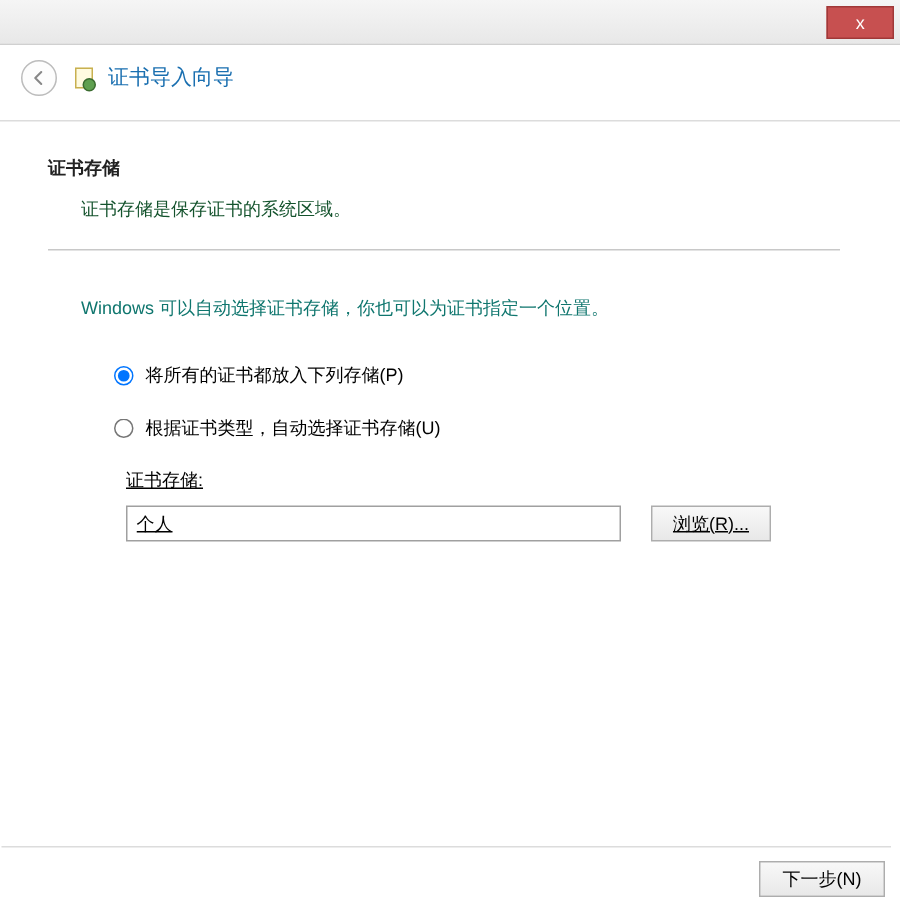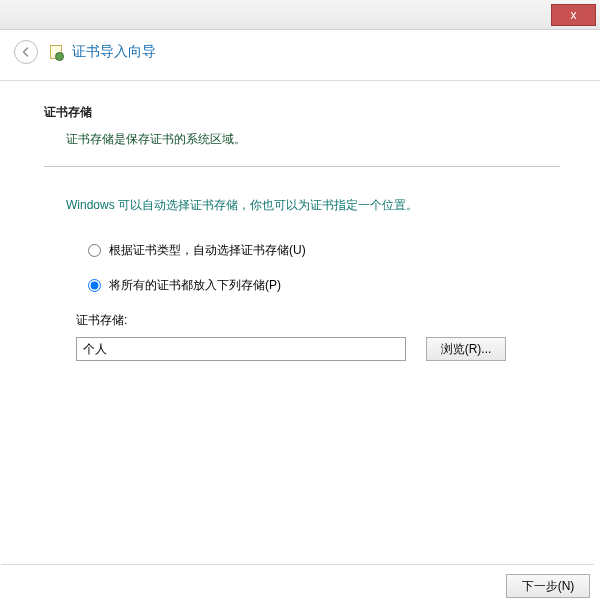--- a/index.html
+++ b/index.html
@@ -79,21 +79,21 @@
       color: #1a6fb0;
       font-size: 14px;
       text-align: center;
     }
     .separator-top {
       position: absolute;
       left: 0; right: 0; top: 80px;
       border-top: 1px solid #dcdcdc;
     }
     .content {
-      padding: 20px 40px 0 44px;
+      padding: 20px 40px 0 32px;
     }
     .section-title {
       font-weight: bold;
       font-size: 12px;
       color: #222;
       margin-top: 4px;
     }
     .section-desc {
       margin: 10px 0 0 22px;
       color: #14532d;
@@ -111,21 +111,22 @@
       display: flex;
       align-items: center;
       margin: 0 0 18px 44px;
       cursor: pointer;
     }
     .radio-input {
       width: 13px; height: 13px;
       margin-right: 8px;
     }
     .store-block {
-      margin-left: 32px;
+      margin-left: 52px;
+      text-decoration: underline;
     }
     .store-label {
       display: block;
       margin-bottom: 8px;
     }
     .store-inline {
       display: flex;
       gap: 20px;
     }
     .store-input {
@@ -185,27 +186,27 @@
 
 <div class="separator-top"></div>
 
 <div class="content">
   <div class="section-title">证书存储</div>
   <div class="section-desc">证书存储是保存证书的系统区域。</div>
   <hr class="hr">
   <div class="info-text">Windows 可以自动选择证书存储，你也可以为证书指定一个位置。</div>
 
   <label class="radio-row">
+    <input type="radio" name="storeopt" class="radio-input" checked="" style="">
+    <span>将所有的证书都放入下列存储(P)</span>
+  </label>
+
+  <label class="radio-row">
     <input type="radio" name="storeopt" class="radio-input" style="">
     <span>根据证书类型，自动选择证书存储(U)</span>
-  </label>
-
-  <label class="radio-row">
-    <input type="radio" name="storeopt" class="radio-input" checked="" style="">
-    <span>将所有的证书都放入下列存储(P)</span>
   </label>
 
   <div class="store-block">
     <span class="store-label">证书存储:</span>
     <div class="store-inline">
       <input type="text" class="store-input" value="个人" style="">
       <button class="browse-btn">浏览(R)...</button>
     </div>
   </div>
 </div>

